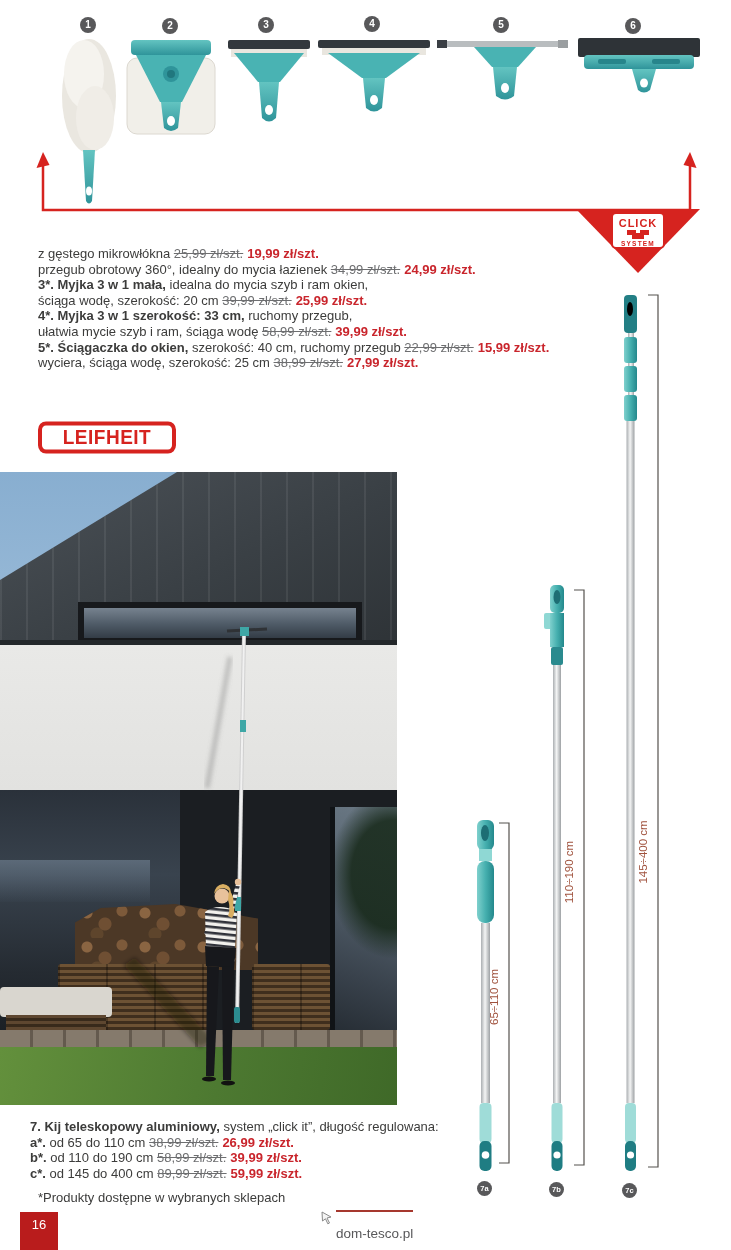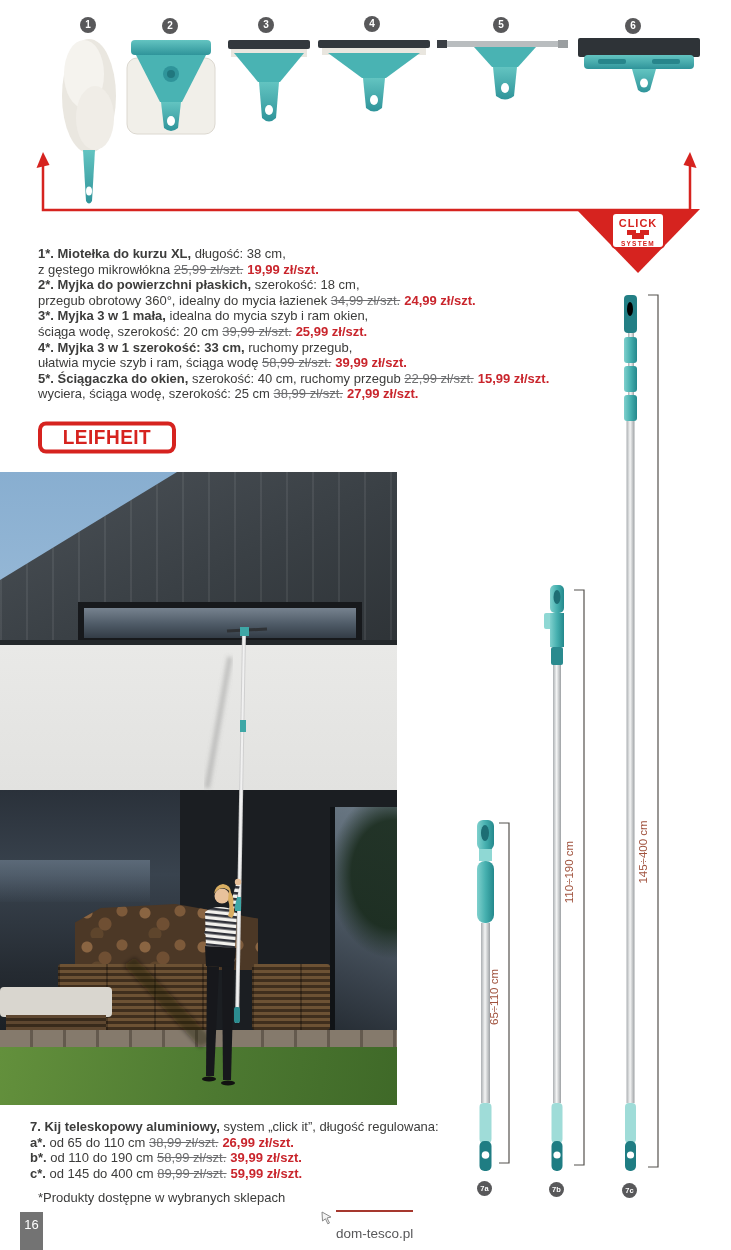--- a/index.html
+++ b/index.html
@@ -63,21 +63,21 @@
           border-radius:3px;}
   .lounger{position:absolute;left:0;top:515px;width:112px;height:30px;background:#d9d6cf;
            border-radius:4px;}
   .loungerbase{position:absolute;left:6px;top:543px;width:100px;height:16px;background:
             repeating-linear-gradient(180deg,#5e4730 0 3px,#382a1b 3px 6px);}
   .deck{position:absolute;left:0;top:558px;width:397px;height:17px;
         background:repeating-linear-gradient(90deg,#857a6c 0 30px,#645a4e 30px 33px);}
   .lawn{position:absolute;left:0;top:575px;width:397px;height:58px;
         background:linear-gradient(100deg,#63903c 0%,#4d7931 55%,#3f6928 100%);}
   
-  .pagebox{position:absolute;left:20px;top:1212px;width:23px;height:38px;background:#737373;
+  .pagebox{position:absolute;left:20px;top:1212px;width:38px;height:38px;background:#b91c1c;
            color:#fff;font-size:13px;text-align:center;line-height:26px;}
   .site{position:absolute;left:320px;top:1210px;display:flex;align-items:flex-start;}
   .site .txt{font-size:13.5px;color:#58585a;border-top:2px solid #a6382e;padding-top:14px;}
   text{font-family:"Liberation Sans",sans-serif;}
 </style>
 </head>
 <body>
 
 <div id="page">
 
@@ -158,23 +158,21 @@
   </svg>
 
   <div class="badge big" style="left:80px;top:17px">1</div>
   <div class="badge big" style="left:162px;top:18px">2</div>
   <div class="badge big" style="left:258px;top:17px">3</div>
   <div class="badge big" style="left:364px;top:16px">4</div>
   <div class="badge big" style="left:493px;top:17px">5</div>
   <div class="badge big" style="left:625px;top:18px">6</div>
 
   <div class="desc">
-    <div class="line"><span class="bold">1*. Miotełka do kurzu XL,</span><span> długość: 38 cm,</span></div>
     <div class="line"><span>z gęstego mikrowłókna </span><s class="old">25,99 zł/szt.</s><span class="new">19,99 zł/szt.</span></div>
-    <div class="line"><span class="bold">2*. Myjka do powierzchni płaskich,</span><span> szerokość: 18 cm,</span></div>
     <div class="line"><span>przegub obrotowy 360°, idealny do mycia łazienek </span><s class="old">34,99 zł/szt.</s><span class="new">24,99 zł/szt.</span></div>
     <div class="line"><span class="bold">3*. Myjka 3 w 1 mała,</span><span> idealna do mycia szyb i ram okien,</span></div>
     <div class="line"><span>ściąga wodę, szerokość: 20 cm </span><s class="old">39,99 zł/szt.</s><span class="new">25,99 zł/szt.</span></div>
     <div class="line"><span class="bold">4*. Myjka 3 w 1 szerokość: 33 cm,</span><span> ruchomy przegub,</span></div>
     <div class="line"><span>ułatwia mycie szyb i ram, ściąga wodę </span><s class="old">58,99 zł/szt.</s><span class="new">39,99 zł/szt.</span></div>
     <div class="line"><span class="bold">5*. Ściągaczka do okien,</span><span> szerokość: 40 cm, ruchomy przegub </span><s class="old">22,99 zł/szt.</s><span class="new">15,99 zł/szt.</span></div>
     <div class="line"><span>wyciera, ściąga wodę, szerokość: 25 cm </span><s class="old">38,99 zł/szt.</s><span class="new">27,99 zł/szt.</span></div>
   </div>
 
   <div class="leifheit">LEIFHEIT</div>

